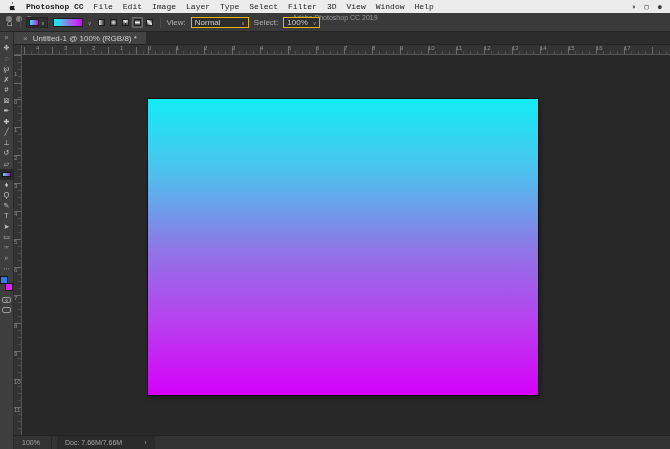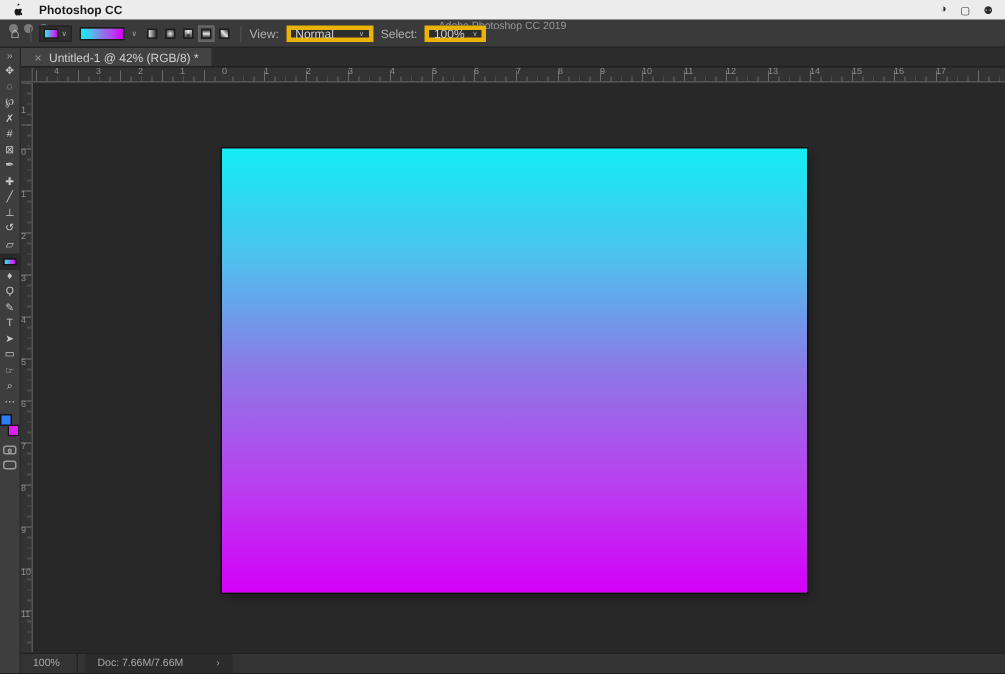--- a/index.html
+++ b/index.html
@@ -2,21 +2,21 @@
 <html><head>
 <meta charset="utf-8">
 <style>
   html,body{margin:0;padding:0;background:#111;}
   *{box-sizing:border-box;}
   .screen{position:relative;width:670px;height:449px;background:#282828;overflow:hidden;
           font-family:"Liberation Sans",sans-serif;-webkit-font-smoothing:antialiased;}
 
   
   .menubar{position:absolute;top:0;left:0;right:0;height:13px;background:#ececec;
-           display:flex;align-items:center;padding:0 8px;font-size:8px;color:#1a1a1a;z-index:10;}
+           display:flex;align-items:center;padding:0 8px;font-size:8px;color:#1a1a1a;z-index:10;font-family:Liberation Mono, monospace;}
   .apple{width:9px;height:10px;display:flex;align-items:center;margin-right:4px;}
   .apple svg{width:7px;height:9px;fill:#1a1a1a;}
   .mitem{padding:0 5px;white-space:nowrap;}
   .app-name{font-weight:bold;padding:0 5px;}
   .mb-spacer{flex:1;}
   .mb-status{display:flex;gap:9px;font-size:7px;color:#2a2a2a;align-items:center;}
 
   
   .header{position:absolute;top:13px;left:0;right:0;height:19px;background:#3a3a3a;
           border-bottom:1px solid #242424;z-index:9;}
@@ -36,21 +36,21 @@
   .gt-btn{width:11px;height:11px;display:flex;align-items:center;justify-content:center;
           background:#3a3a3a;border:1px solid transparent;}
   .gt-btn.selected{background:#565656;border-color:#6a6a6a;}
   .gt-ico{width:7px;height:7px;border:1px solid #1e1e1e;}
   .gt-linear .gt-ico{background:linear-gradient(90deg,#e8e8e8,#2c2c2c);}
   .gt-radial .gt-ico{background:radial-gradient(circle at 50% 50%,#e8e8e8,#2c2c2c);}
   .gt-angle .gt-ico{background:conic-gradient(#e8e8e8,#2c2c2c,#e8e8e8);}
   .gt-reflected .gt-ico{background:linear-gradient(180deg,#2c2c2c,#e8e8e8 50%,#2c2c2c);}
   .gt-diamond .gt-ico{background:linear-gradient(45deg,#2c2c2c,#e8e8e8 50%,#2c2c2c);}
   .opt-label{color:#b0b0b0;}
-  .field{background:#2d2d2d;border:3px solid #eab308;height:11px;display:flex;align-items:center;
+  .field{background:#2d2d2d;border:1px solid #eab308;height:11px;display:flex;align-items:center;
          padding:0 3px;gap:5px;font-size:8px;color:#d0d0d0;}
   .cb-group{display:flex;align-items:center;gap:3px;}
   .cb{width:7px;height:7px;border:1px solid #8c8c8c;background:#2d2d2d;font-size:7px;
       line-height:6px;color:#e8e8e8;text-align:center;}
 
   
   .tabbar{position:absolute;top:32px;left:14px;right:0;height:13px;background:#2c2c2c;
           border-bottom:1px solid #222;display:flex;z-index:8;}
   .tab{background:#434343;display:flex;align-items:center;gap:5px;padding:0 9px;
        font-size:8px;color:#cfcfcf;white-space:nowrap;}
@@ -110,20 +110,33 @@
 
 <div class="screen">
 
   <div class="menubar">
     <span class="apple">
       <svg viewBox="0 0 10 12">
           <path d="M7.2 1.1c-.5.6-1.3 1.1-2 1 0-.8.4-1.6 1-2 .4.3 1 .8 1 1zM8.6 10.4c-.4.9-1.1 1.3-1.8 1-.6-.3-1.2-.3-1.8 0-.7.3-1.3.1-1.8-.8C2 8.6 2.3 5.3 4.4 5.1c.6 0 1 .4 1.5.4s1.2-.5 1.9-.4c.8.1 1.4.4 1.8 1-1.6 1-1.3 3.2.5 3.8-.3.7-.6 1.1-1.5 1.5z"></path>
         </svg>
     </span>
     <span class="mitem app-name">Photoshop CC</span>
+    <span class="menu-items" id="menu-items" style="display:flex">
+        <span class="mitem">File</span>
+        <span class="mitem">Edit</span>
+        <span class="mitem">Image</span>
+        <span class="mitem">Layer</span>
+        <span class="mitem">Type</span>
+        <span class="mitem">Select</span>
+        <span class="mitem">Filter</span>
+        <span class="mitem">3D</span>
+        <span class="mitem">View</span>
+        <span class="mitem">Window</span>
+        <span class="mitem">Help</span>
+      </span>
     <span class="mb-spacer"></span>
     <span class="mb-status" id="mb-status">
         <span>◑</span>
         <span>▢</span>
         <span>⚉</span>
       </span>
   </div>
 
   <div class="header">
     <div class="traffic">
@@ -168,21 +181,21 @@
       <span class="field">
         <span>100%</span>
         <span class="dd">∨</span>
       </span>
     </div>
   </div>
 
   <div class="tabbar">
     <div class="tab">
       <span class="tab-close">×</span>
-      <span>Untitled-1 @ 42% (RGB/8) *</span>
+      <span>Untitled-1 @ 100% (RGB/8) *</span>
     </div>
   </div>
 
   <div class="toolcol">
     <span class="collapse">»</span>
     <span id="tool-list" style="display:flex;flex-direction:column;align-items:center">
         <span class="tool">✥</span>
         <span class="tool">◌</span>
         <span class="tool">℘</span>
         <span class="tool">✗</span>

